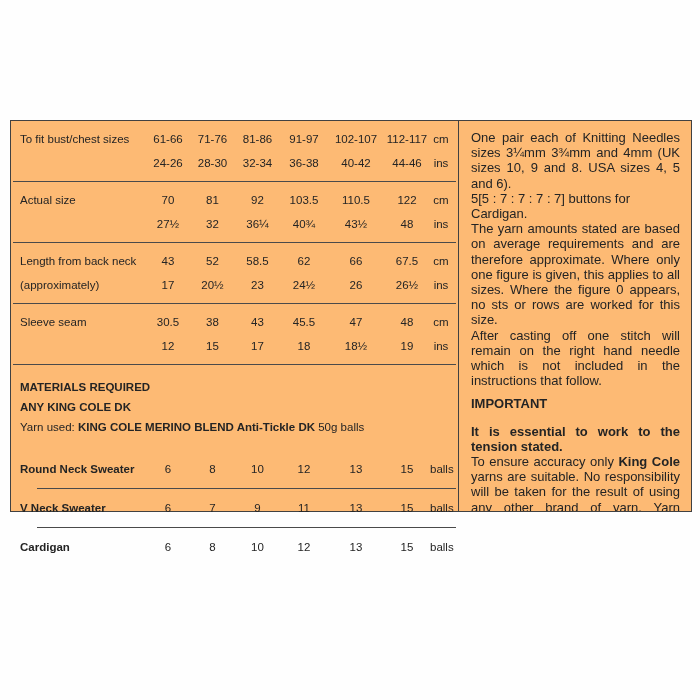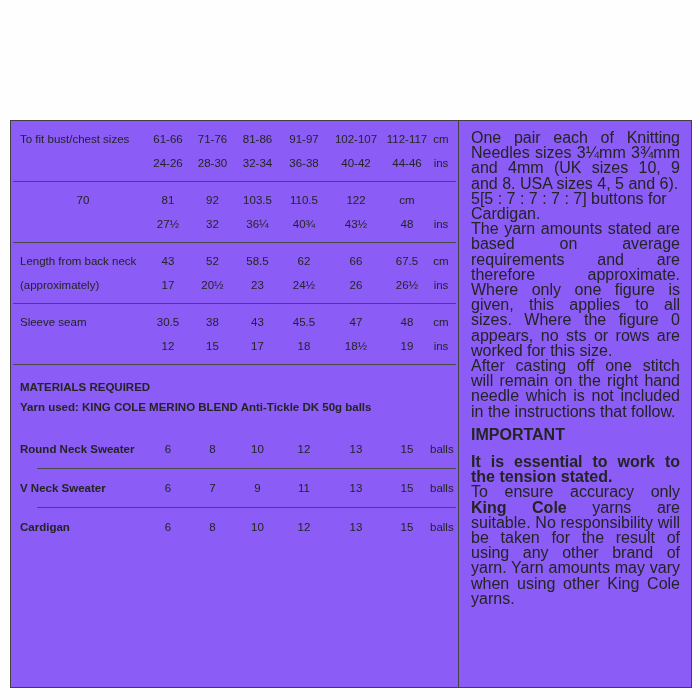--- a/index.html
+++ b/index.html
@@ -6,22 +6,22 @@
   html,body { width:700px; height:700px; }
   body {
     background:#ffffff;
     font-family:"Liberation Sans","DejaVu Sans",sans-serif;
     color:#242424;
     -webkit-font-smoothing:antialiased;
   }
   .page { position:relative; width:700px; height:700px; background:#fefefe; }
   .box {
     position:absolute; left:10px; top:120px;
-    width:682px; height:568px;
-    border:1px solid #414141; background:#8b5cf6;
+    width:682px; height:392px;
+    border:1px solid #414141; background:#fdba74;
     display:flex;
   }
   
   .left {
     width:448px; min-width:448px;
     border-right:1px solid #414141;
     display:flex; flex-direction:column;
     font-size:11.5px;
   }
   .trow {
@@ -31,30 +31,30 @@
     padding:0 6px 0 9px;
     line-height:24px;
   }
   .msec { padding:6px 0; }
   .hdiv { border-top:1px solid #4a4a4a; margin:0 2px; }
   .num, .unit { text-align:center; white-space:nowrap; }
   .lbl { white-space:nowrap; }
   .mat { margin:12px 0 0 9px; line-height:20px; font-size:11.5px; }
   .mat .bold-line { font-weight:bold; }
   .b { font-weight:bold; }
-  .r { font-weight:bold; }
+  .r { font-weight:normal; }
   .garments { margin-top:13px; }
   .grow { line-height:18px; padding-top:10px; padding-bottom:10px; }
   .grow .lbl { font-weight:bold; }
   .gdiv { border-top:1px solid #4a4a4a; margin:0 2px 0 26px; }
   
   .right {
     flex:1;
     padding:9px 11px 0 12px;
-    font-size:16px;
+    font-size:13px;
     line-height:15.2px;
     overflow:hidden;
   }
   .j { text-align:justify; }
   .h { font-weight:bold; }
   .gap-s  { margin-top:13px; }
   .gap-m  { margin-top:26px; }
   .gap-xs { margin-top:8px; }
   .gap-t  { margin-top:12px; }
 </style>
@@ -85,20 +85,21 @@
           <div class="num">36-38</div>
           <div class="num">40-42</div>
           <div class="num">44-46</div>
           <div class="unit">ins</div>
         </div>
       </div>
       <div class="hdiv"></div>
 
       <div class="msec">
         <div class="trow">
+          <div class="lbl">Actual size</div>
           <div class="num">70</div>
           <div class="num">81</div>
           <div class="num">92</div>
           <div class="num">103.5</div>
           <div class="num">110.5</div>
           <div class="num">122</div>
           <div class="unit">cm</div>
         </div>
         <div class="trow">
           <div class="lbl"></div>
@@ -156,20 +157,21 @@
           <div class="num">18</div>
           <div class="num">18½</div>
           <div class="num">19</div>
           <div class="unit">ins</div>
         </div>
       </div>
       <div class="hdiv"></div>
 
       <div class="mat">
         <div class="bold-line">MATERIALS REQUIRED</div>
+        <div class="bold-line">ANY KING COLE DK</div>
         <div><span class="r">Yarn used: </span><span class="b">KING COLE MERINO BLEND Anti-Tickle DK</span><span class="r"> 50g balls</span></div>
       </div>
 
       <div class="garments">
         <div class="trow grow">
           <div class="lbl">Round Neck Sweater</div>
           <div class="num">6</div>
           <div class="num">8</div>
           <div class="num">10</div>
           <div class="num">12</div>

